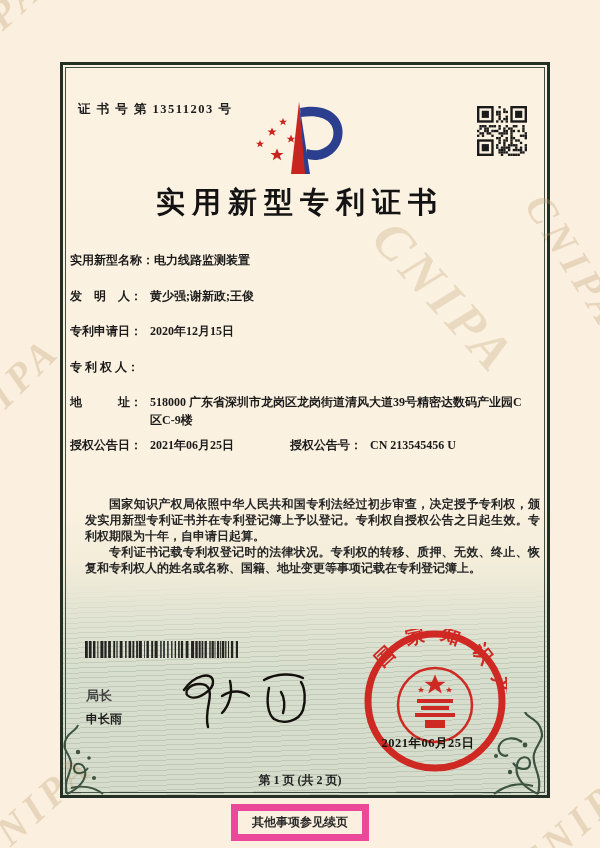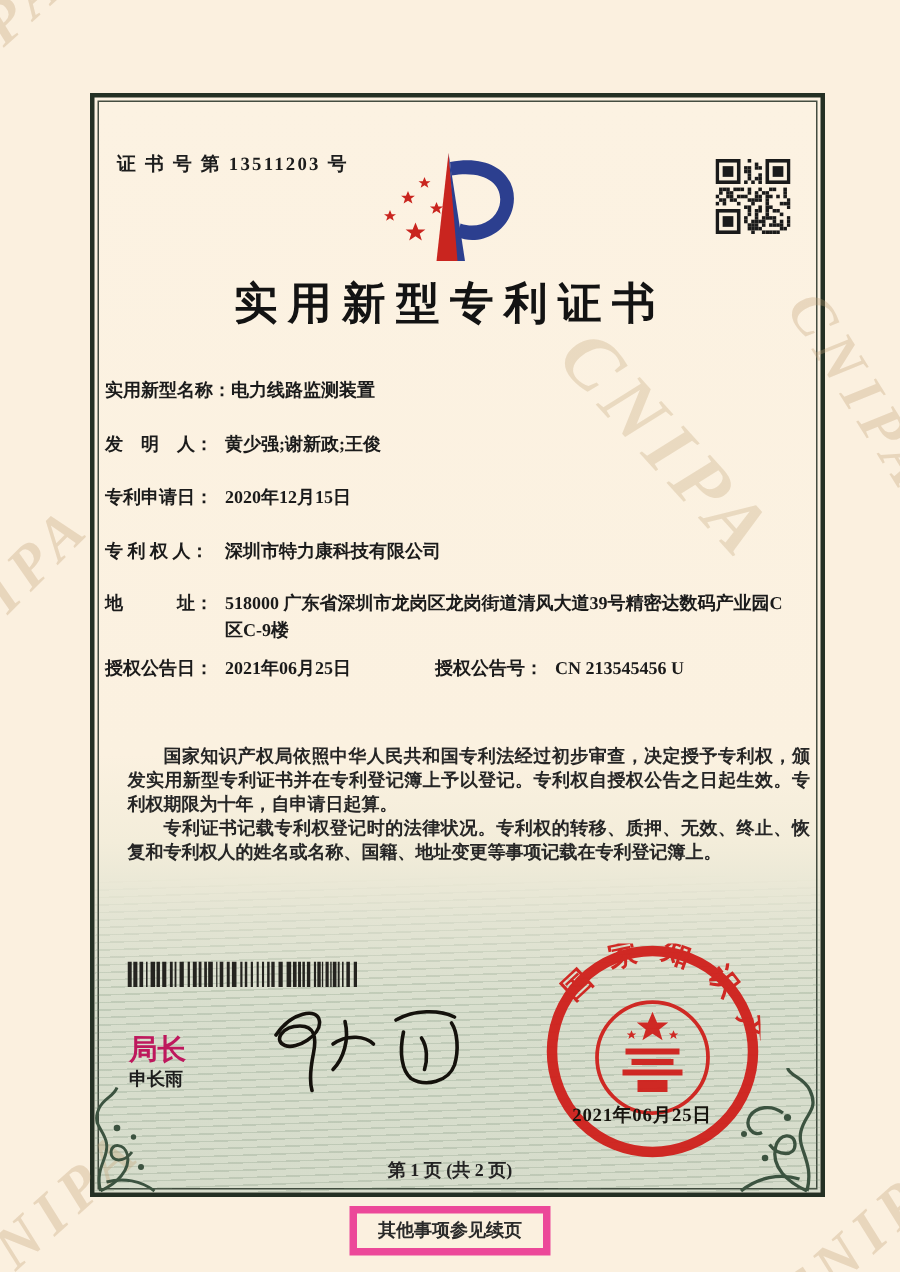--- a/index.html
+++ b/index.html
@@ -51,32 +51,32 @@
   .fvalue{flex:1;}
   .frow-address{margin-bottom:8px;}
   .fvalue-date{flex:0 0 140px;}
   .flabel2{flex:0 0 80px;white-space:nowrap;}
   .body-text{
     left:85px;top:496px;width:455px;font-size:12px;line-height:16px;
     text-align:justify;color:#262626;font-weight:600;
   }
   .body-text p{margin:0;text-indent:2em;}
   .barcode{left:85px;top:641px;}
-  .signer-title{left:86px;top:687px;font-size:19px;font-weight:700;color:#be185d;}
+  .signer-title{left:86px;top:687px;font-size:13px;font-weight:700;color:#404040;}
   .signer-name{left:86px;top:711px;font-size:12px;font-weight:700;color:#1d1d1d;}
   .signature{left:172px;top:662px;}
   .seal{left:363px;top:629px;mix-blend-mode:multiply;}
   .seal-date{
     left:352px;top:735px;width:152px;text-align:center;z-index:3;
     font-size:12.5px;font-weight:700;color:#17150f;letter-spacing:0.5px;
   }
   .page-info{left:0;top:772px;width:100%;text-align:center;font-size:12px;font-weight:600;color:#232323;}
   .footer-note{
     left:50%;top:804px;transform:translateX(-50%);
-    border:5px solid #ec4899;padding:3px 14px;
+    border:7px solid #ec4899;padding:3px 14px;
     font-size:12px;font-weight:600;color:#2a2a2a;white-space:nowrap;
   }
   .orn-left{left:61px;top:724px;}
   .orn-right{left:468px;top:712px;}
 </style>
 </head>
 <body>
 
 <div class="page">
 
@@ -249,21 +249,20 @@
       <div class="frow">
         <span class="flabel">发　明　人：</span>
         <span class="fvalue">黄少强;谢新政;王俊</span>
       </div>
       <div class="frow">
         <span class="flabel">专利申请日：</span>
         <span class="fvalue">2020年12月15日</span>
       </div>
       <div class="frow">
         <span class="flabel">专 利 权 人：</span>
-        <span class="fvalue">深圳市特力康科技有限公司</span>
       </div>
       <div class="frow frow-address">
         <span class="flabel">地　　　址：</span>
         <span class="fvalue">518000 广东省深圳市龙岗区龙岗街道清风大道39号精密达数码产业园C区C-9楼</span>
       </div>
       <div class="frow">
         <span class="flabel">授权公告日：</span>
         <span class="fvalue fvalue-date">2021年06月25日</span>
         <span class="flabel2">授权公告号：</span>
         <span class="fvalue">CN 213545456 U</span>

